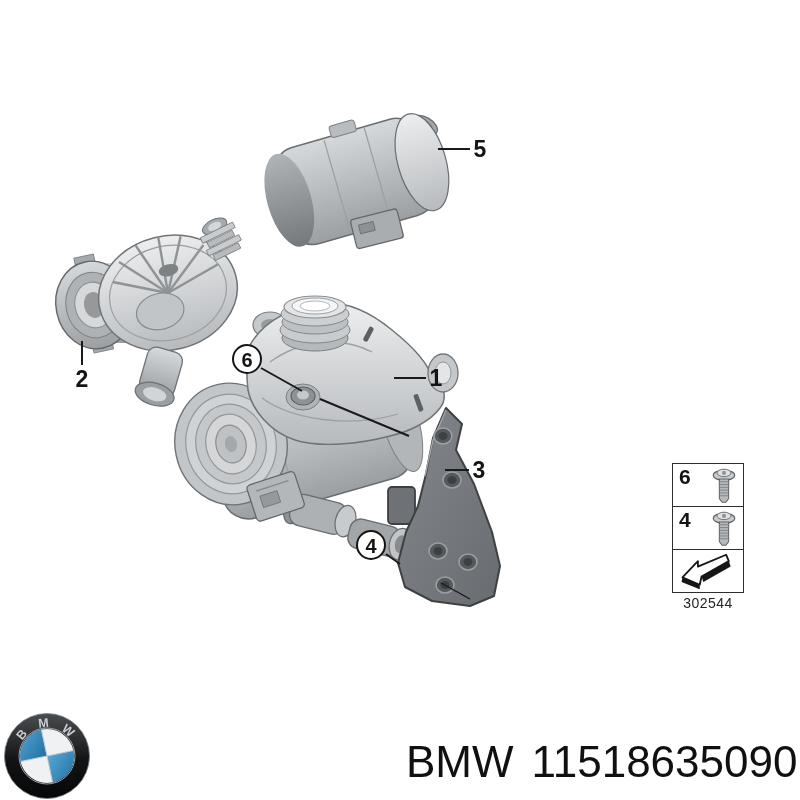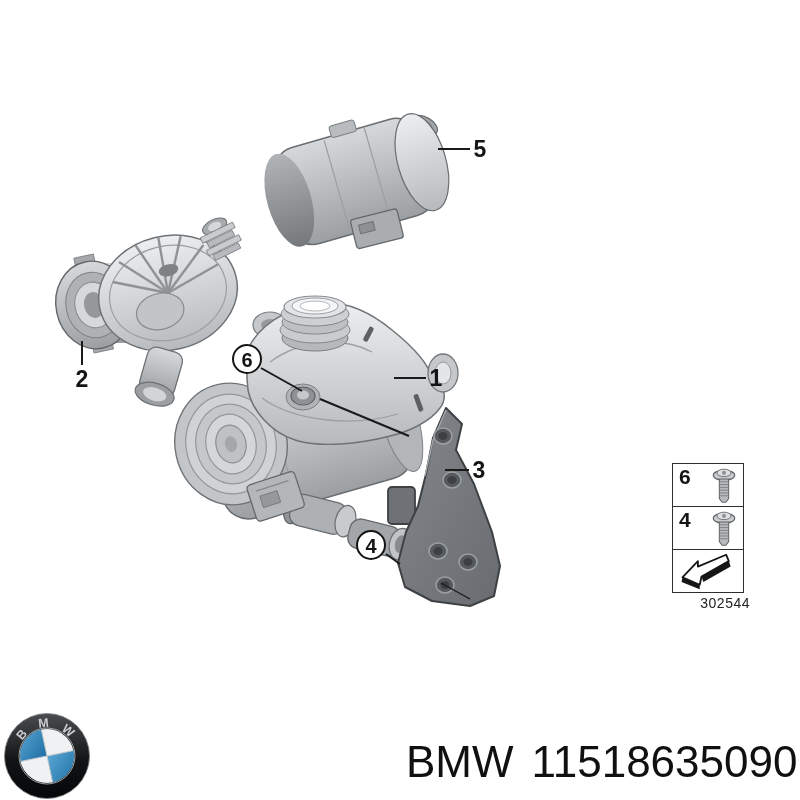--- a/index.html
+++ b/index.html
@@ -26,21 +26,21 @@
   }
   .legend-row{position:relative;height:43px;border-bottom:1.5px solid #2e2e2e;box-sizing:border-box;}
   .legend-row:last-child{border-bottom:none;}
   .legend-row .num{
     position:absolute;left:6px;top:1px;font-size:21px;font-weight:bold;color:#141414;
   }
   .legend-row .bolt{position:absolute;right:4px;top:1px;}
   .legend-arrow-cell{position:relative;height:42px;}
   .legend-arrow-cell svg{position:absolute;left:5px;top:2px;}
   .legend-code{
-    position:absolute;left:666px;top:595px;width:84px;text-align:right;
+    position:absolute;left:666px;top:595px;width:84px;text-align:center;
     font-size:14px;color:#232323;letter-spacing:0.5px;
   }
   .footer-text{
     position:absolute;left:406px;top:739px;font-size:44px;color:#101010;
     white-space:nowrap;line-height:46px;
   }
   .footer-text .pn{margin-left:18px;}
   .bmw-logo{position:absolute;left:4px;top:713px;width:86px;height:86px;}
 </style>
 </head>

